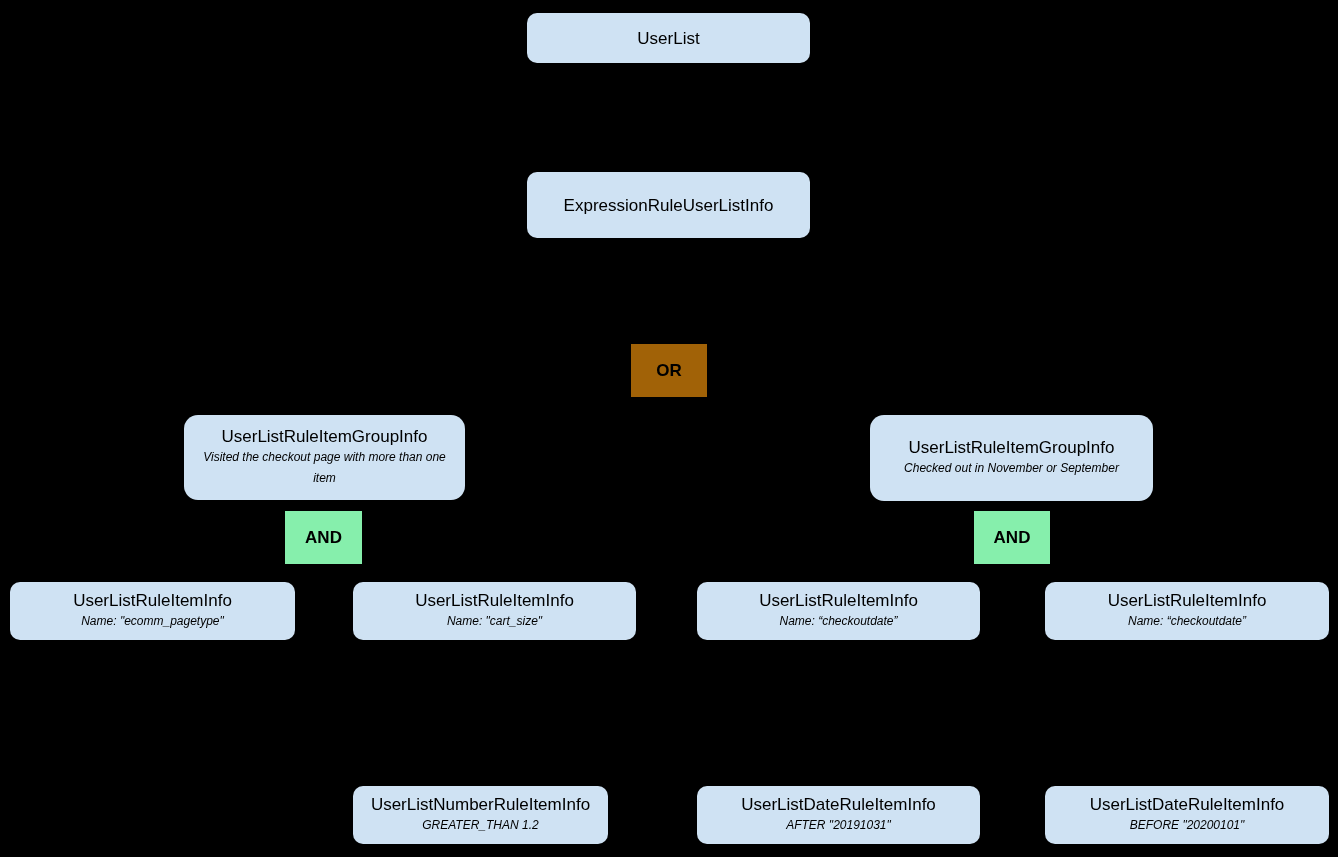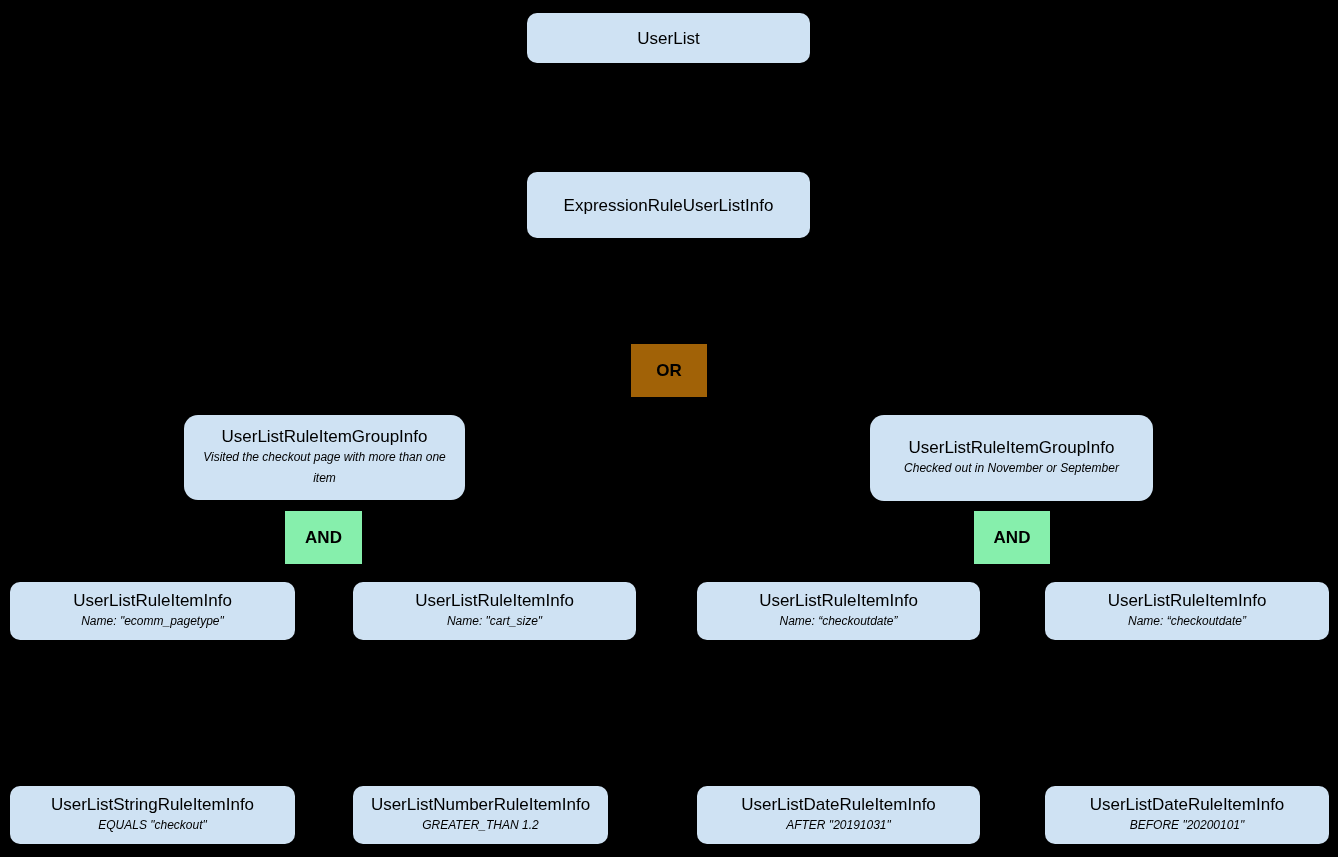--- a/index.html
+++ b/index.html
@@ -146,24 +146,20 @@
   <div class="node" id="n-item-2">
     <div class="title">UserListRuleItemInfo</div>
     <div class="subtitle">Name: “checkoutdate”</div>
   </div>
 
   <div class="node" id="n-item-3">
     <div class="title">UserListRuleItemInfo</div>
     <div class="subtitle">Name: “checkoutdate”</div>
   </div>
 
-  <div class="node" id="n-leaf-0">
-    <div class="title">UserListStringRuleItemInfo</div>
-    <div class="subtitle">EQUALS "checkout"</div>
-  </div>
 
   <div class="node" id="n-leaf-1">
     <div class="title">UserListNumberRuleItemInfo</div>
     <div class="subtitle">GREATER_THAN 1.2</div>
   </div>
 
   <div class="node" id="n-leaf-2">
     <div class="title">UserListDateRuleItemInfo</div>
     <div class="subtitle">AFTER "20191031"</div>
   </div>

